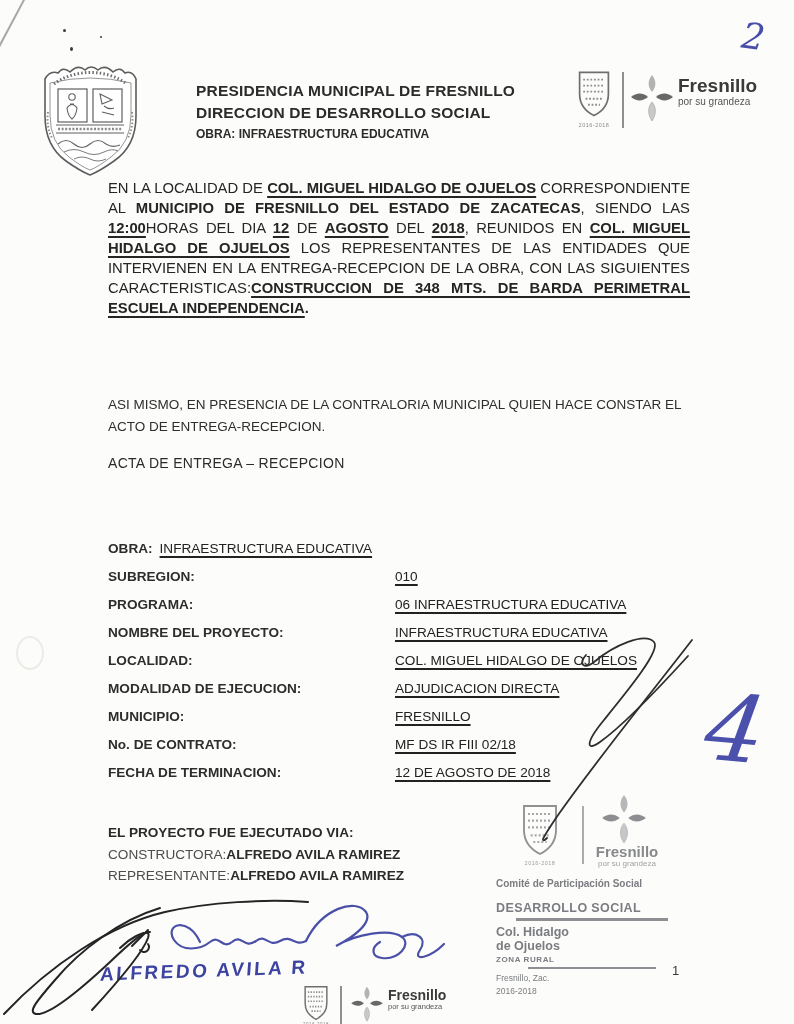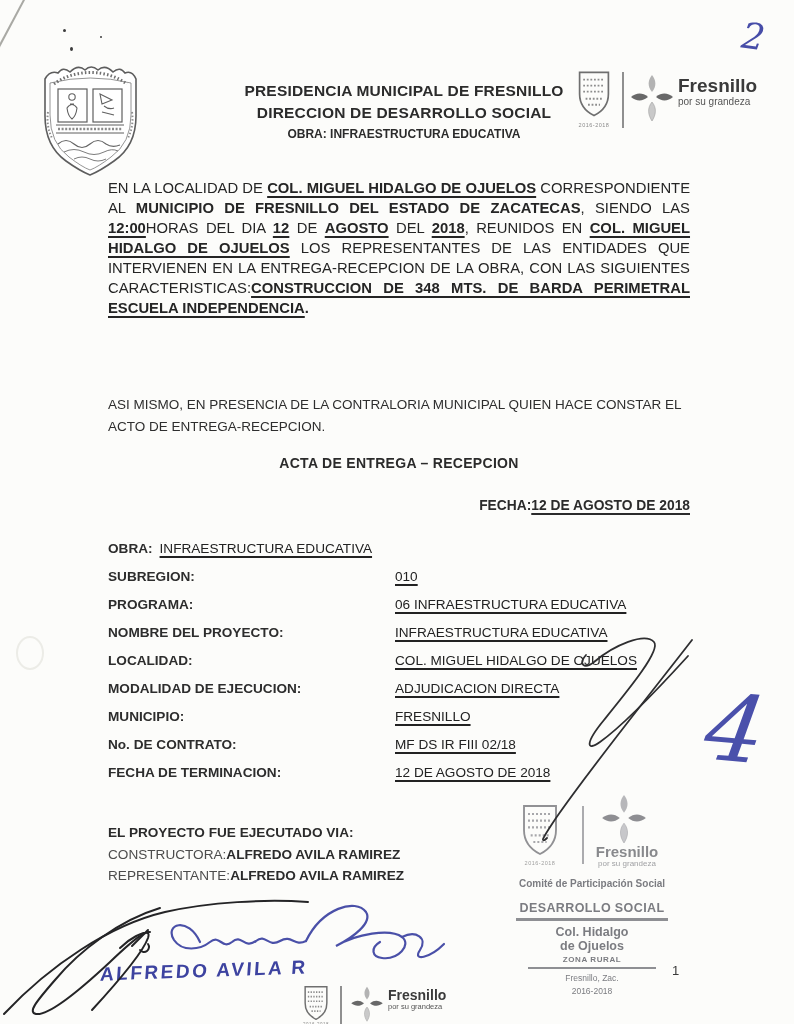--- a/index.html
+++ b/index.html
@@ -11,49 +11,49 @@
   .b{font-weight:bold}
   .u{text-decoration:underline;text-decoration-thickness:1.5px;text-underline-offset:3px}
 
   
   .corner-line{position:absolute;left:-6px;top:55px;width:100px;height:1.5px;background:#a9a9a4;transform:rotate(-62deg);transform-origin:left center}
   .dot{position:absolute;background:#3c3c3c;border-radius:50%}
   .faint-oval{position:absolute;left:16px;top:636px;width:24px;height:30px;border:2px solid #ececе7;border:2px solid #ecece7;border-radius:50%}
 
   
   .coat{position:absolute;left:34px;top:60px}
-  .titles{position:absolute;left:196px;top:80px;width:416px;text-align:center}
+  .titles{position:absolute;left:196px;top:80px;width:416px;text-align:left}
   .titles .t1{font-size:15.5px;font-weight:bold;letter-spacing:.2px;line-height:22px}
   .titles .t3{font-size:12px;font-weight:bold;margin-top:3px}
   .hlogo{position:absolute;left:574px;top:64px;width:200px}
   .shield-cap{font-size:5.5px;color:#8a8a8a;text-align:center;letter-spacing:.5px;line-height:6px}
   .vdiv{position:absolute;background:#8f8f8f;width:1.5px}
   .brandname{font-weight:bold;color:#3a3a3a;line-height:1.05}
   .brandtag{color:#555;line-height:1.1}
 
   
   .p1{position:absolute;left:108px;top:178px;width:582px;font-size:14.8px;line-height:20px;text-align:justify;color:#252525}
   .p2{position:absolute;left:108px;top:394px;width:582px;font-size:13.5px;line-height:22px;color:#2e2e2e}
-  .acta{position:absolute;left:108px;top:455px;width:582px;text-align:center;font-size:14px;font-weight:bold;letter-spacing:.3px}
+  .acta{position:absolute;left:108px;top:455px;width:582px;font-size:14px;font-weight:normal;letter-spacing:.3px}
   .fecha{position:absolute;left:108px;top:498px;width:582px;text-align:right;font-size:13.8px;font-weight:bold}
 
   
   .fields{position:absolute;left:108px;top:539px;width:600px;font-size:13.6px}
   .frow{height:28px;line-height:20px}
   .flabel{display:inline-block;width:287px;font-weight:bold;color:#2d2d2d;vertical-align:top}
   .fvalue{font-weight:normal;color:#222}
   .frow.inline .flabel{width:auto;margin-right:7px}
 
   
   .exec{position:absolute;left:108px;top:822px;font-size:13.6px;line-height:21.5px}
   .exec .lt{color:#4c4c4c;font-weight:normal}
 
   
   .stamp-logos{position:absolute;left:516px;top:798px;width:190px}
-  .stamp-text{position:absolute;left:496px;top:878px;width:192px;text-align:center;color:#7b7c81}
+  .stamp-text{position:absolute;left:496px;top:878px;width:192px;text-align:left;color:#7b7c81}
   .st1{font-size:10px;font-weight:bold}
   .st2{font-size:12.5px;font-weight:bold;letter-spacing:.4px;margin-top:12px}
   .sline{height:2.5px;background:#8e8f93;margin:3px auto 4px auto}
   .st3{font-size:12.5px;font-weight:bold;line-height:14px}
   .st5{font-size:8px;font-weight:bold;margin-top:2px;letter-spacing:.6px}
   .st6{font-size:8.5px;line-height:11px;margin-top:2px}
   .pageno{position:absolute;left:672px;top:963px;font-size:13px;color:#3a3a3a}
 
   
   .flogo{position:absolute;left:298px;top:980px;width:190px}
@@ -117,23 +117,20 @@
     </svg>
     <div style="position:absolute;left:104px;top:12px">
       <div class="brandname" style="font-size:19px">Fresnillo</div>
       <div class="brandtag" style="font-size:10px">por su grandeza</div>
     </div>
   </div>
 
   <div class="p1"><span>EN LA LOCALIDAD DE </span><span class="b u">COL. MIGUEL HIDALGO DE OJUELOS</span><span> CORRESPONDIENTE AL </span><span class="b">MUNICIPIO DE FRESNILLO DEL ESTADO DE ZACATECAS</span><span>, SIENDO LAS </span><span class="b u">12:00</span><span>HORAS DEL DIA </span><span class="b u">12</span><span> DE </span><span class="b u">AGOSTO</span><span> DEL </span><span class="b u">2018</span><span>, REUNIDOS EN </span><span class="b u">COL. MIGUEL HIDALGO DE OJUELOS</span><span> LOS REPRESENTANTES DE LAS ENTIDADES QUE INTERVIENEN EN LA ENTREGA-RECEPCION DE LA OBRA, CON LAS SIGUIENTES CARACTERISTICAS:</span><span class="b u">CONSTRUCCION DE 348 MTS. DE BARDA PERIMETRAL ESCUELA INDEPENDENCIA</span><span class="b">.</span></div>
   <div class="p2">ASI MISMO, EN PRESENCIA DE LA CONTRALORIA MUNICIPAL QUIEN HACE CONSTAR EL ACTO DE ENTREGA-RECEPCION.</div>
   <div class="acta">ACTA DE ENTREGA – RECEPCION</div>
-  <div class="fecha">
-    <span>FECHA:</span><span class="u">12 DE AGOSTO DE 2018</span>
-  </div>
 
   <div class="fields">
     <div class="frow inline">
       <span class="flabel">OBRA:</span><span class="fvalue u">INFRAESTRUCTURA EDUCATIVA</span>
     </div>
     <div class="frow">
       <span class="flabel">SUBREGION:</span><span class="fvalue u">010</span>
     </div>
     <div class="frow">
       <span class="flabel">PROGRAMA:</span><span class="fvalue u">06 INFRAESTRUCTURA EDUCATIVA</span>

